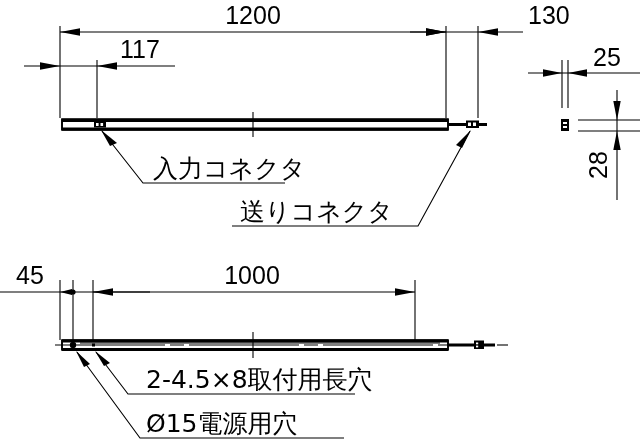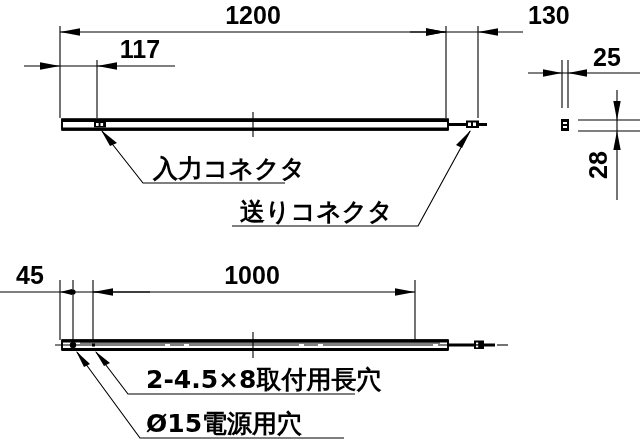--- a/index.html
+++ b/index.html
@@ -11,21 +11,20 @@
     width: 640px;
     height: 448px;
     overflow: hidden;
     font-family: "Liberation Sans", sans-serif;
   }
   #drawing-root {
     position: relative;
     width: 640px;
     height: 448px;
     background: #ffffff;
-    font-weight: bold;
   }
   svg#tech-drawing {
     display: block;
     width: 640px;
     height: 448px;
   }
   .ln {
     stroke: #000000;
     fill: none;
     stroke-linecap: butt;

